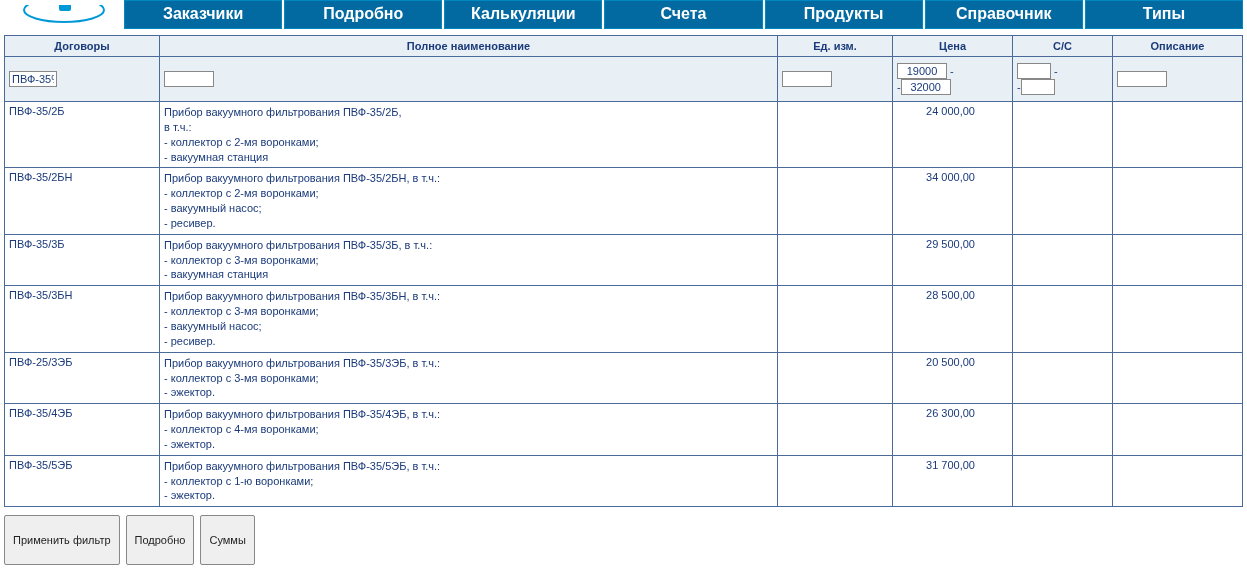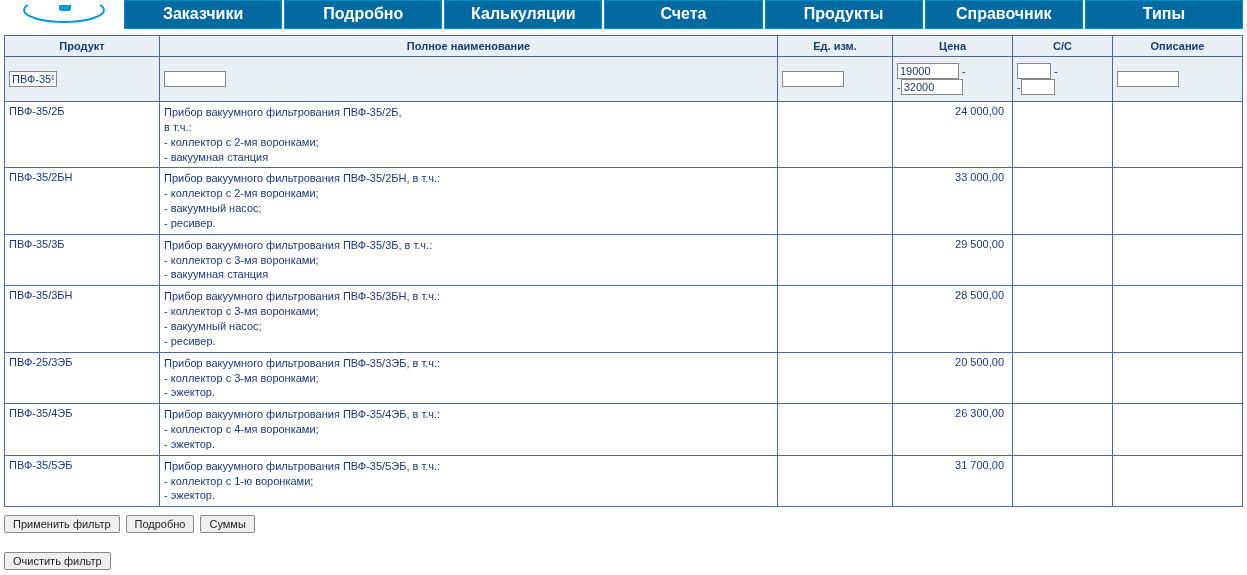--- a/index.html
+++ b/index.html
@@ -66,49 +66,49 @@
   tr.data-row td {
     background: #fff;
     padding: 3px 4px;
     color: #1a3a7a;
   }
   .col-product { width: 155px; }
   .col-unit { width: 115px; }
   .col-price { width: 120px; }
   .col-cc { width: 100px; }
   .col-desc { width: 130px; }
-  .price-cell { text-align: right; padding-right: 8px !important; }
+  .price-cell { text-align: center; padding-right: 8px !important; }
   .prod-link {
     color: #1a3a7a;
     font-weight: normal;
     cursor: pointer;
   }
   .filter-input {
     font-family: inherit;
     font-size: 11px;
     padding: 1px 2px;
     border: 1px solid #888;
     color: #1a3a7a;
     background: #fff;
   }
-  .filter-input.small { width: 62px; }
+  .filter-input.small { width: 50px; text-align: center; }
   .filter-input.tiny { width: 34px; }
   .filter-input.prod { width: 48px; }
   .range-sep { color: #1a3a7a; }
   .actions {
     margin-top: 8px;
     display: flex;
     gap: 6px;
     flex-wrap: wrap;
   }
   .actions-row2 { margin-top: 19px; }
   button.btn {
     font-family: inherit;
     font-size: 11px;
-    padding: 2px 8px;
+    padding: 18px 8px;
     background: #efefef;
     border: 1px solid #888;
     border-radius: 2px;
     color: #222;
     cursor: pointer;
   }
   .add-bar {
     margin-top: 14px;
     border: 1px solid #4a6a9a;
     padding: 4px;
@@ -154,21 +154,21 @@
     <colgroup>
       <col class="col-product">
         <col>
         <col class="col-unit">
         <col class="col-price">
         <col class="col-cc">
         <col class="col-desc">
     </colgroup>
     <thead>
       <tr>
-        <th>Продукт</th>
+        <th>Договоры</th>
         <th>Полное наименование</th>
         <th>Ед. изм.</th>
         <th>Цена</th>
         <th>С/С</th>
         <th>Описание</th>
       </tr>
     </thead>
     <tbody id="tbody">
       <tr class="filter-row">
         <td>
@@ -209,21 +209,21 @@
         </tr>
         <tr class="data-row">
           <td><span class="prod-link">ПВФ-35/2БН</span></td>
           <td>
             <div class="desc-lines">Прибор вакуумного фильтрования ПВФ-35/2БН, в т.ч.:
 - коллектор с 2-мя воронками;
 - вакуумный насос;
 - ресивер.</div>
           </td>
           <td></td>
-          <td class="price-cell">33 000,00</td>
+          <td class="price-cell">34 000,00</td>
           <td></td>
           <td></td>
         </tr>
         <tr class="data-row">
           <td><span class="prod-link">ПВФ-35/3Б</span></td>
           <td>
             <div class="desc-lines">Прибор вакуумного фильтрования ПВФ-35/3Б, в т.ч.:
 - коллектор с 3-мя воронками;
 - вакуумная станция</div>
           </td>

